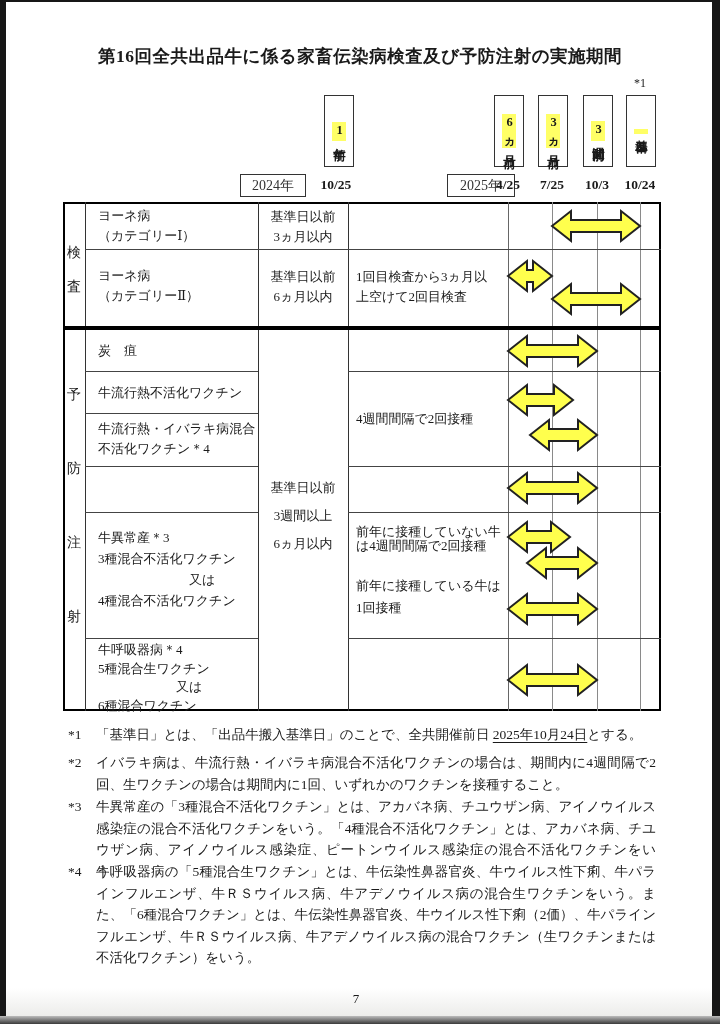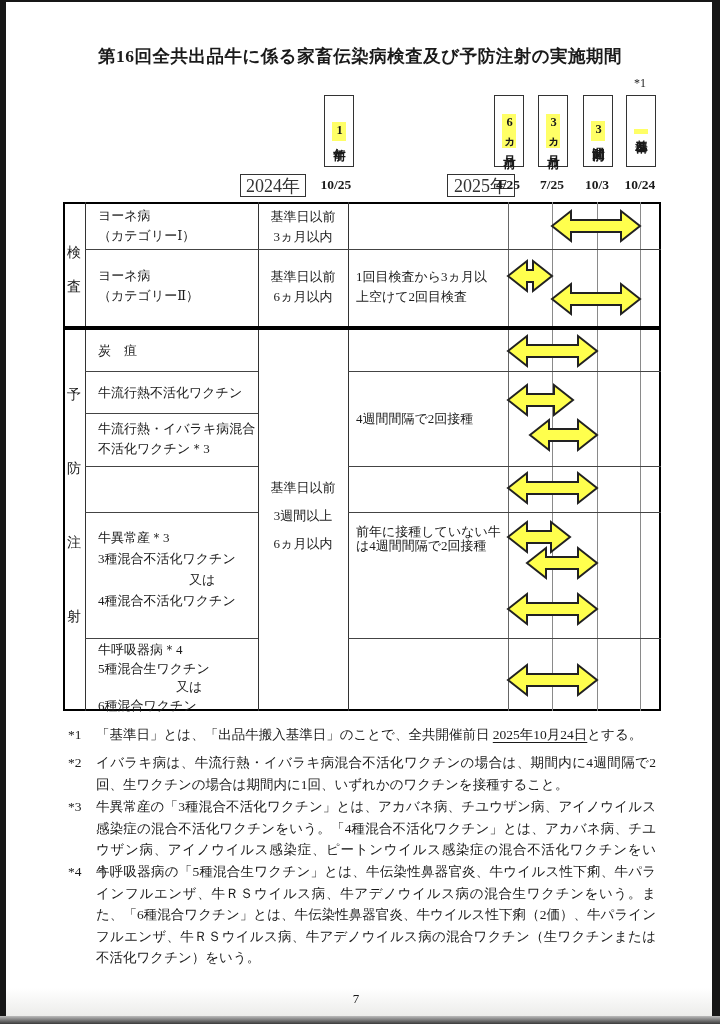--- a/index.html
+++ b/index.html
@@ -24,21 +24,21 @@
     background:#fff;display:flex;align-items:center;justify-content:center;
   }
   .mbox span{
     writing-mode:vertical-rl;text-orientation:upright;
     font-size:12.5px;font-weight:bold;line-height:1.05;letter-spacing:1px;
     background:#ffff66;padding:1px 0;
   }
   .asterisk{position:absolute;top:76px;width:40px;text-align:center;font-size:12px;}
   .ybox{
     position:absolute;top:174px;height:21px;border:1px solid #333;background:#fff;
-    display:flex;align-items:center;justify-content:center;font-size:18px;color:#333;
+    display:flex;align-items:center;justify-content:center;font-size:14px;color:#333;
   }
   .dlabel{
     position:absolute;top:177px;width:52px;text-align:center;
     font-size:13.5px;font-weight:bold;font-family:"Liberation Serif","DejaVu Serif",serif;
   }
   .tline{position:absolute;}
   .outer-border{position:absolute;left:63px;top:202px;width:598px;height:509px;
     border:2.5px solid #000;box-sizing:border-box;}
   .section-sep{position:absolute;left:63px;top:326px;width:598px;height:3.5px;background:#000;}
   .vsection{position:absolute;left:63px;width:22px;display:flex;flex-direction:column;
@@ -130,37 +130,39 @@
   <div class="cell" style="left:98px;top:266px;width:158px;">ヨーネ病
 （カテゴリーⅡ）</div>
   <div class="cell center" style="left:260px;top:267px;width:86px;">基準日以前
 6ヵ月以内</div>
   <div class="cell" style="left:356px;top:267px;width:150px;">1回目検査から3ヵ月以
 上空けて2回目検査</div>
 
   <div class="cell" style="left:98px;top:341px;width:158px;">炭　疽</div>
   <div class="cell" style="left:98px;top:383px;width:160px;">牛流行熱不活化ワクチン</div>
   <div class="cell" style="left:98px;top:419px;width:160px;">牛流行熱・イバラキ病混合
-不活化ワクチン＊3</div>
+不活化ワクチン＊4</div>
   <div class="cell" style="left:98px;top:527px;width:160px;line-height:21px;">牛異常産＊3
 3種混合不活化ワクチン
 　　　　　　　又は
 4種混合不活化ワクチン</div>
   <div class="cell" style="left:98px;top:641px;width:160px;line-height:18.5px;">牛呼吸器病＊4
 5種混合生ワクチン
 　　　　　　又は
 6種混合ワクチン</div>
 
   <div class="cell center" style="left:260px;top:474px;width:86px;line-height:28px;">基準日以前
 3週間以上
 6ヵ月以内</div>
 
   <div class="cell" style="left:356px;top:409px;width:150px;">4週間間隔で2回接種</div>
   <div class="cell" style="left:356px;top:525px;width:150px;line-height:14px;">前年に接種していない牛
 は4週間間隔で2回接種</div>
+  <div class="cell" style="left:356px;top:575px;width:150px;line-height:22px;">前年に接種している牛は
+1回接種</div>
 
   <svg id="arrow-svg" width="720" height="1024">
       <polygon points="552,226 571,211 571,220 621,220 621,211 640,226 621,241 621,232 571,232 571,241" fill="#ffff4d" stroke="#222222" stroke-width="2"></polygon>
       <polygon points="508,276 527,261 527,270 533,270 533,261 552,276 533,291 533,282 527,282 527,291" fill="#ffff4d" stroke="#222222" stroke-width="2"></polygon>
       <polygon points="552,299 571,284 571,293 621,293 621,284 640,299 621,314 621,305 571,305 571,314" fill="#ffff4d" stroke="#222222" stroke-width="2"></polygon>
       <polygon points="508,351 527,336 527,345 578,345 578,336 597,351 578,366 578,357 527,357 527,366" fill="#ffff4d" stroke="#222222" stroke-width="2"></polygon>
       <polygon points="508,400 527,385 527,394 554,394 554,385 573,400 554,415 554,406 527,406 527,415" fill="#ffff4d" stroke="#222222" stroke-width="2"></polygon>
       <polygon points="530,435 549,420 549,429 578,429 578,420 597,435 578,450 578,441 549,441 549,450" fill="#ffff4d" stroke="#222222" stroke-width="2"></polygon>
       <polygon points="508,488 527,473 527,482 578,482 578,473 597,488 578,503 578,494 527,494 527,503" fill="#ffff4d" stroke="#222222" stroke-width="2"></polygon>
       <polygon points="508,537 527,522 527,531 551,531 551,522 570,537 551,552 551,543 527,543 527,552" fill="#ffff4d" stroke="#222222" stroke-width="2"></polygon>

